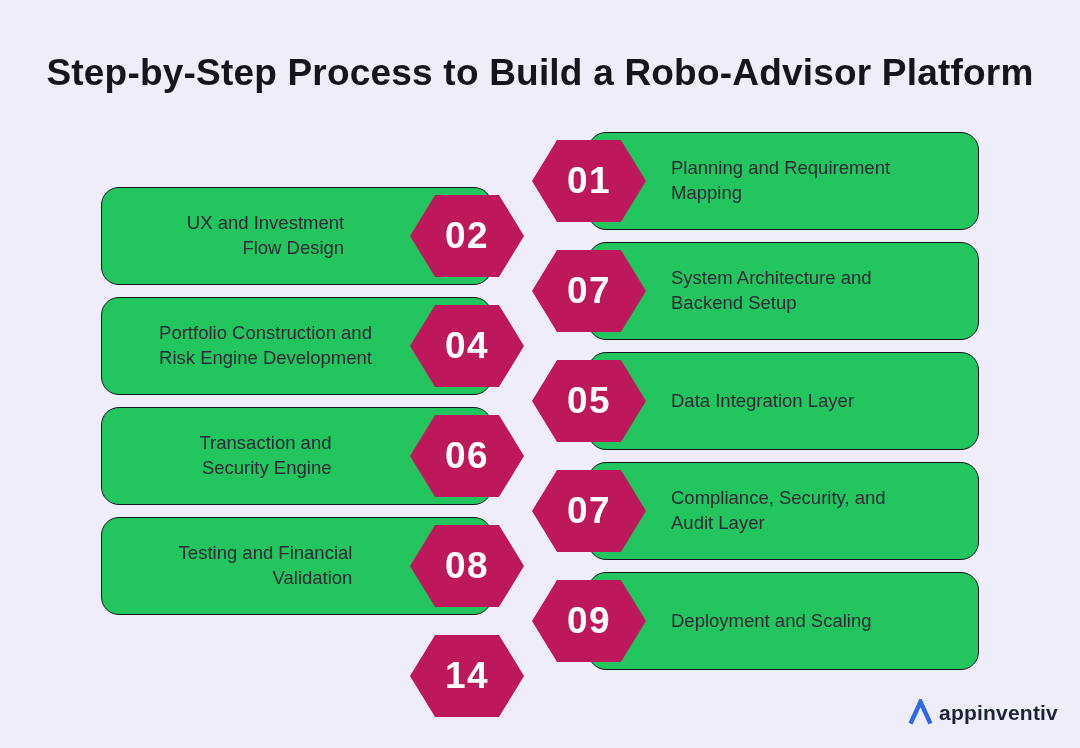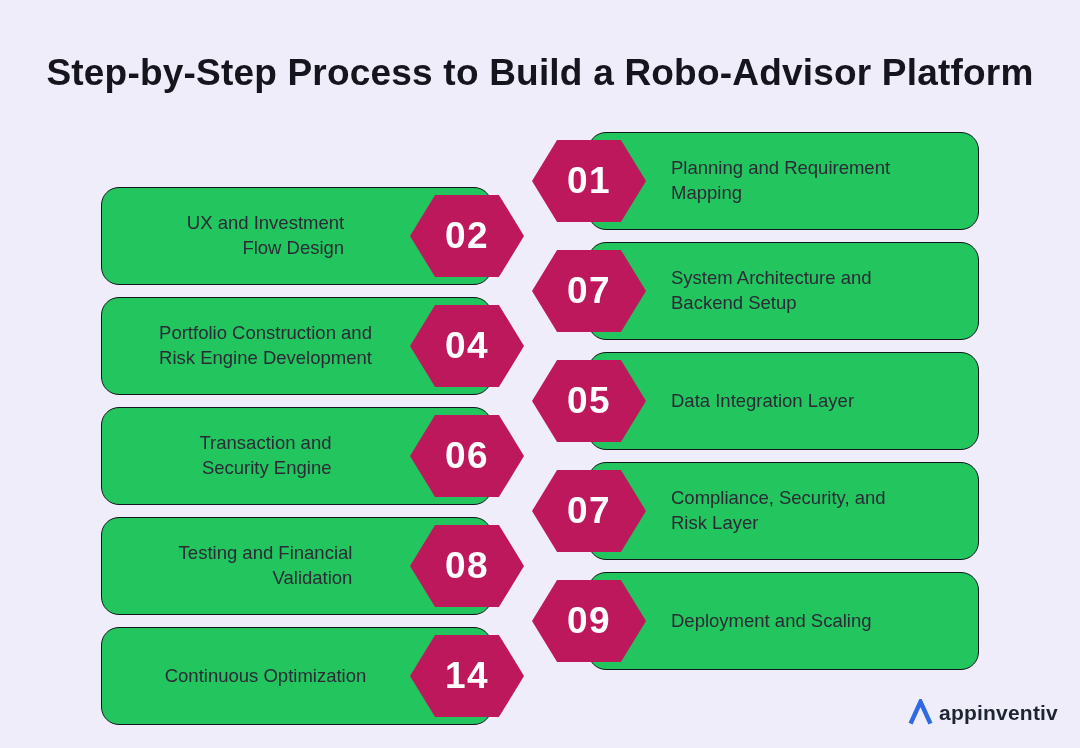--- a/index.html
+++ b/index.html
@@ -136,21 +136,21 @@
 Security Engine</div>
   </div>
   <div class="hex">
     <span>06</span>
   </div>
 </div>
 
 <div class="step right" style="top:462px">
   <div class="box">
     <div class="label">Compliance, Security, and
-Risk Layer</div>
+Audit Layer</div>
   </div>
   <div class="hex">
     <span>07</span>
   </div>
 </div>
 
 <div class="step left" style="top:517px">
   <div class="box">
     <div class="label">Testing and Financial
 Validation</div>
@@ -163,23 +163,20 @@
 <div class="step right" style="top:572px">
   <div class="box">
     <div class="label">Deployment and Scaling</div>
   </div>
   <div class="hex">
     <span>09</span>
   </div>
 </div>
 
 <div class="step left" style="top:627px">
-  <div class="box">
-    <div class="label">Continuous Optimization</div>
-  </div>
   <div class="hex">
     <span>14</span>
   </div>
 </div>
 
 <div class="logo">
   <span>
     <svg width="27" height="27" viewBox="0 0 34 34">
       <path d="M4.5 31 L17 3.5 L29.5 31" fill="none" stroke="#2d6ae3" stroke-width="5.6" stroke-linejoin="miter"></path>
     </svg>

